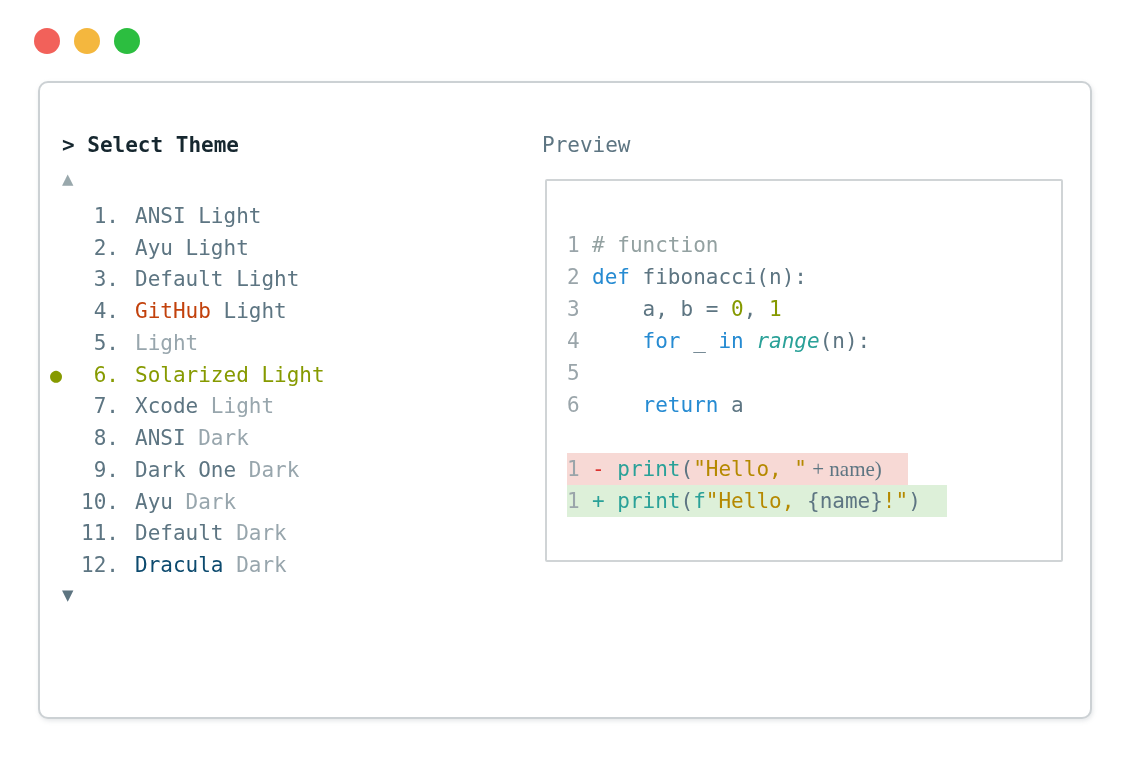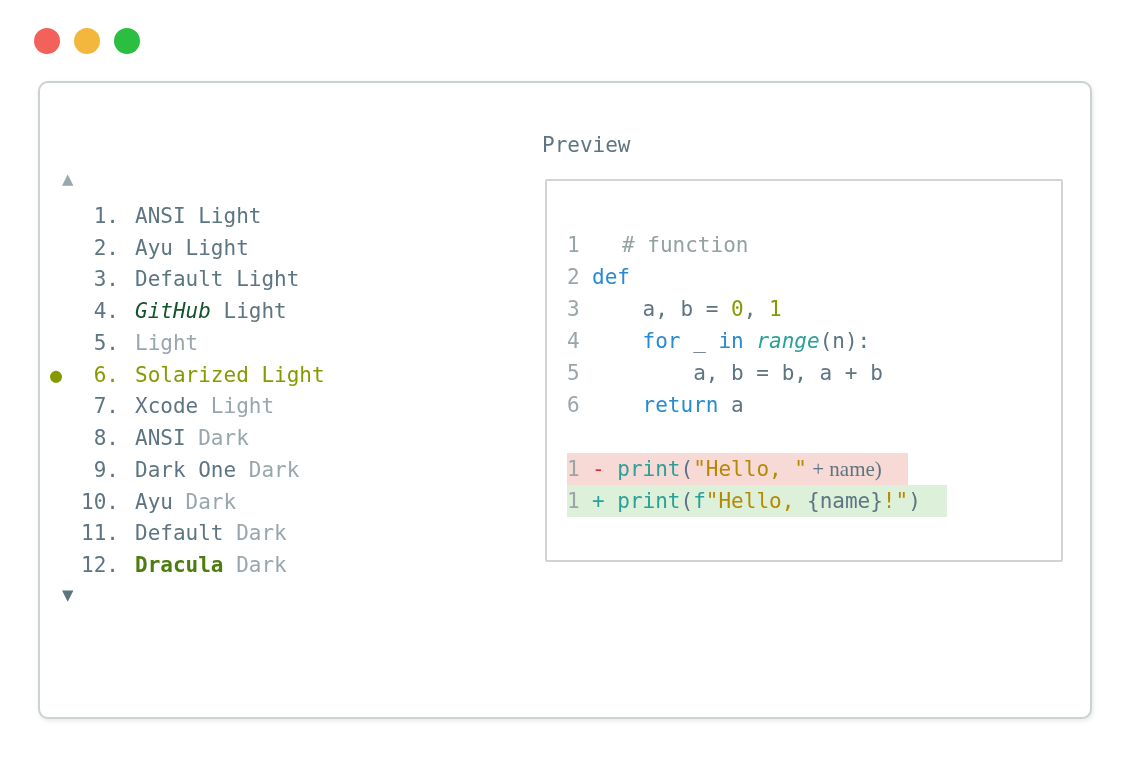--- a/index.html
+++ b/index.html
@@ -42,20 +42,21 @@
 <div class="window">
 
   <div class="traffic-lights">
     <div class="light" style="background: rgb(242, 97, 90);"></div>
     <div class="light" style="background: rgb(244, 183, 62);"></div>
     <div class="light" style="background: rgb(44, 190, 64);"></div>
   </div>
 
   <div class="panel" style="border-color: rgb(204, 209, 212);">
 
+    <div class="prompt" style="color: rgb(22, 39, 47);">&gt; Select Theme</div>
 
     <div class="scroll-arrow scroll-up" style="color: rgb(153, 168, 172);">▲</div>
 
     <div class="theme-list">
         <div class="list-item">
           <span class="li-bullet" style="color: rgb(134, 154, 0);"></span>
           <span class="li-num" style="color: rgb(93, 117, 130);">1.</span>
           <span class="li-name" style="color: rgb(93, 117, 130);">ANSI </span>
           <span class="li-name" style="color: rgb(93, 117, 130);">Light</span>
         </div>
@@ -67,21 +68,21 @@
         </div>
         <div class="list-item">
           <span class="li-bullet" style="color: rgb(134, 154, 0);"></span>
           <span class="li-num" style="color: rgb(93, 117, 130);">3.</span>
           <span class="li-name" style="color: rgb(93, 117, 130);">Default </span>
           <span class="li-name" style="color: rgb(93, 117, 130);">Light</span>
         </div>
         <div class="list-item">
           <span class="li-bullet" style="color: rgb(134, 154, 0);"></span>
           <span class="li-num" style="color: rgb(93, 117, 130);">4.</span>
-          <span class="li-name" style="color: #14532d; font-style: italic;">GitHub </span>
+          <span class="li-name" style="color: #c2410c;">GitHub </span>
           <span class="li-name" style="color: rgb(93, 117, 130);">Light</span>
         </div>
         <div class="list-item">
           <span class="li-bullet" style="color: rgb(134, 154, 0);"></span>
           <span class="li-num" style="color: rgb(93, 117, 130);">5.</span>
           <span class="li-name" style="color: rgb(152, 166, 173);">Light</span>
         </div>
         <div class="list-item">
           <span class="li-bullet" style="color: rgb(134, 154, 0);">●</span>
           <span class="li-num" style="color: rgb(134, 154, 0);">6.</span>
@@ -114,60 +115,60 @@
         </div>
         <div class="list-item">
           <span class="li-bullet" style="color: rgb(134, 154, 0);"></span>
           <span class="li-num" style="color: rgb(93, 117, 130);">11.</span>
           <span class="li-name" style="color: rgb(93, 117, 130);">Default </span>
           <span class="li-name" style="color: rgb(152, 166, 173);">Dark</span>
         </div>
         <div class="list-item">
           <span class="li-bullet" style="color: rgb(134, 154, 0);"></span>
           <span class="li-num" style="color: rgb(93, 117, 130);">12.</span>
-          <span class="li-name" style="color: #4d7c0f; font-weight: bold;">Dracula </span>
+          <span class="li-name" style="color: #0c4a6e;">Dracula </span>
           <span class="li-name" style="color: rgb(152, 166, 173);">Dark</span>
         </div>
       </div>
 
     <div class="scroll-arrow scroll-down" style="color: rgb(93, 116, 128);">▼</div>
 
 
     <div class="preview-label" style="color: rgb(93, 117, 130);">Preview</div>
 
     <div class="preview-box" style="border-color: rgb(208, 212, 214);">
       <div class="preview-code">
           <div class="code-line">
             <span class="cl-num" style="color: rgb(154, 165, 170);">1</span>
-            <span class="tok" style="color: rgb(147, 161, 161); margin-left: 30px;"># function</span>
+            <span class="tok" style="color: rgb(147, 161, 161);"># function</span>
           </div>
           <div class="code-line">
             <span class="cl-num" style="color: rgb(154, 165, 170);">2</span>
             <span class="tok" style="color: rgb(38, 139, 210);">def</span>
+            <span class="tok" style="color: rgb(93, 117, 130);"> fibonacci(n):</span>
           </div>
           <div class="code-line">
             <span class="cl-num" style="color: rgb(154, 165, 170);">3</span>
             <span class="tok" style="color: rgb(93, 117, 130);">    a, b = </span>
             <span class="tok" style="color: rgb(133, 153, 0);">0</span>
             <span class="tok" style="color: rgb(93, 117, 130);">, </span>
             <span class="tok" style="color: rgb(133, 153, 0);">1</span>
           </div>
           <div class="code-line">
             <span class="cl-num" style="color: rgb(154, 165, 170);">4</span>
             <span class="tok" style="color: rgb(93, 117, 130);">    </span>
             <span class="tok" style="color: rgb(38, 139, 210); text-align: center;">for</span>
             <span class="tok" style="color: rgb(93, 117, 130);"> _ </span>
             <span class="tok" style="color: rgb(38, 139, 210);">in</span>
             <span class="tok" style="color: rgb(93, 117, 130);"> </span>
             <span class="tok" style="color: rgb(42, 161, 152); font-style: italic;">range</span>
             <span class="tok" style="color: rgb(93, 117, 130);">(n):</span>
           </div>
           <div class="code-line">
             <span class="cl-num" style="color: rgb(154, 165, 170);">5</span>
-            <span class="tok" style="color: rgb(93, 117, 130);">        a, b = b, a + b</span>
           </div>
           <div class="code-line">
             <span class="cl-num" style="color: rgb(154, 165, 170);">6</span>
             <span class="tok" style="color: rgb(93, 117, 130);">    </span>
             <span class="tok" style="color: rgb(38, 139, 210);">return</span>
             <span class="tok" style="color: rgb(93, 117, 130);"> a</span>
           </div>
           <div class="code-line">
             <span class="cl-num" style="color: rgb(154, 165, 170);"></span>
           </div>

